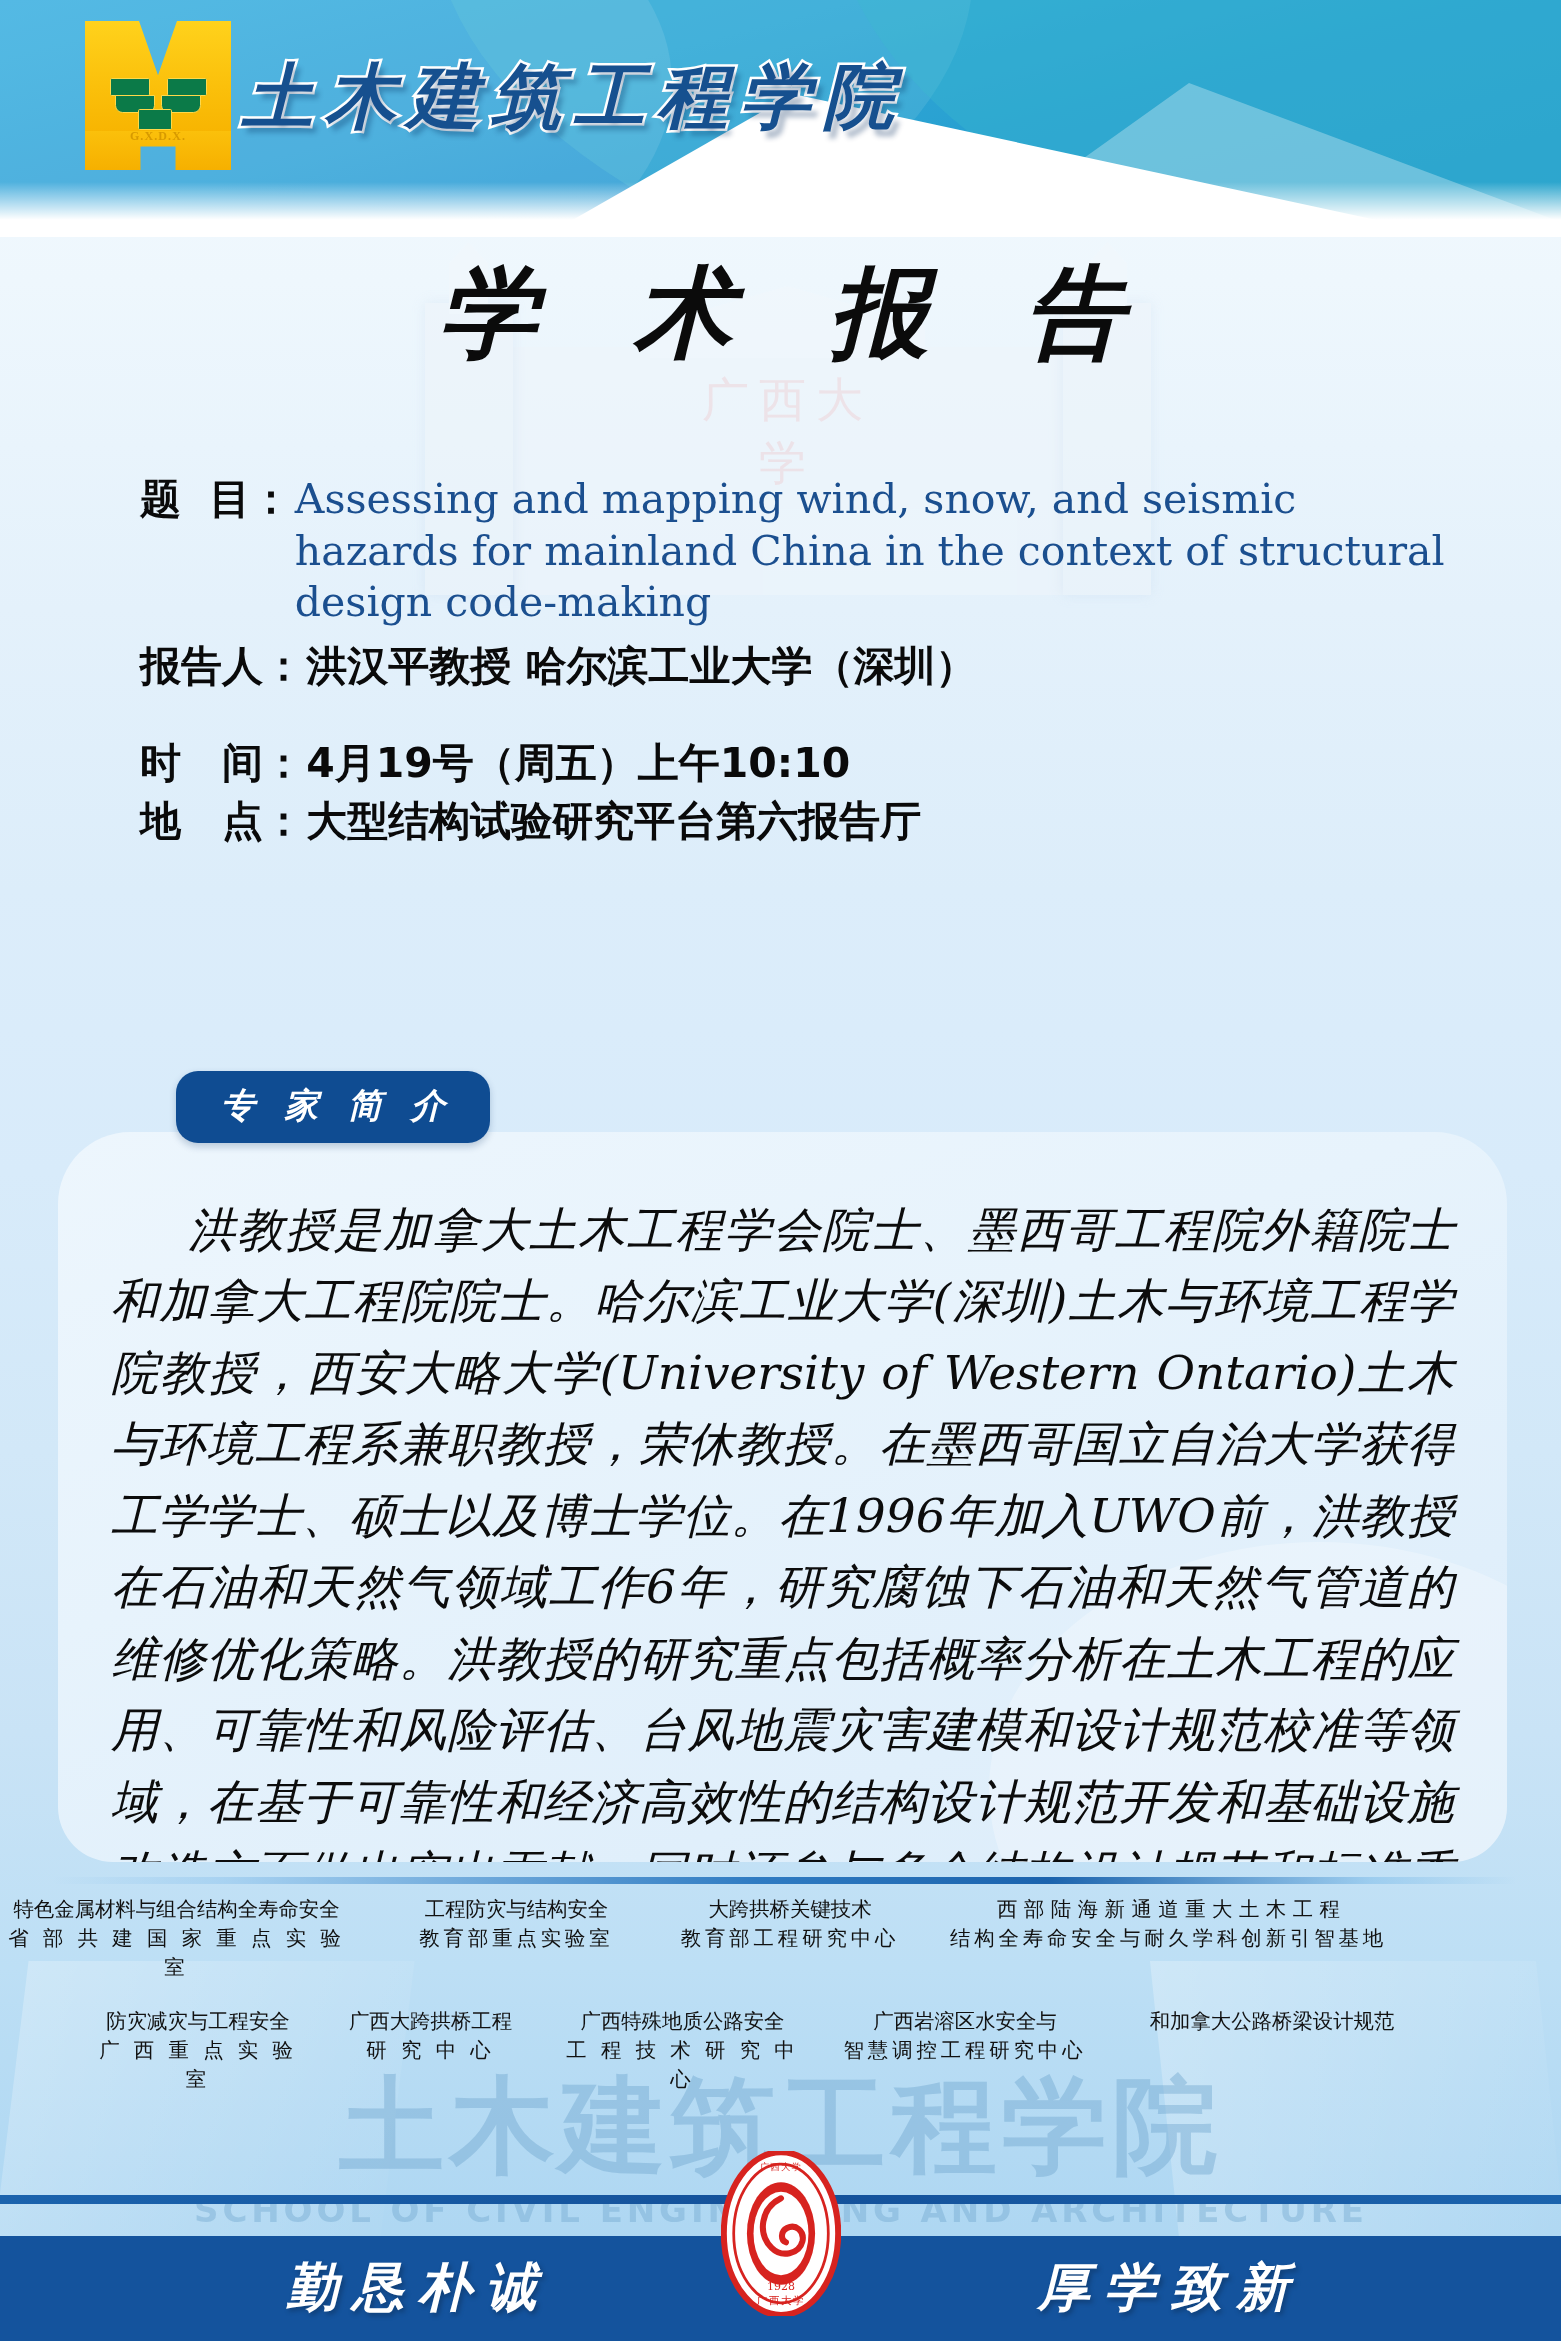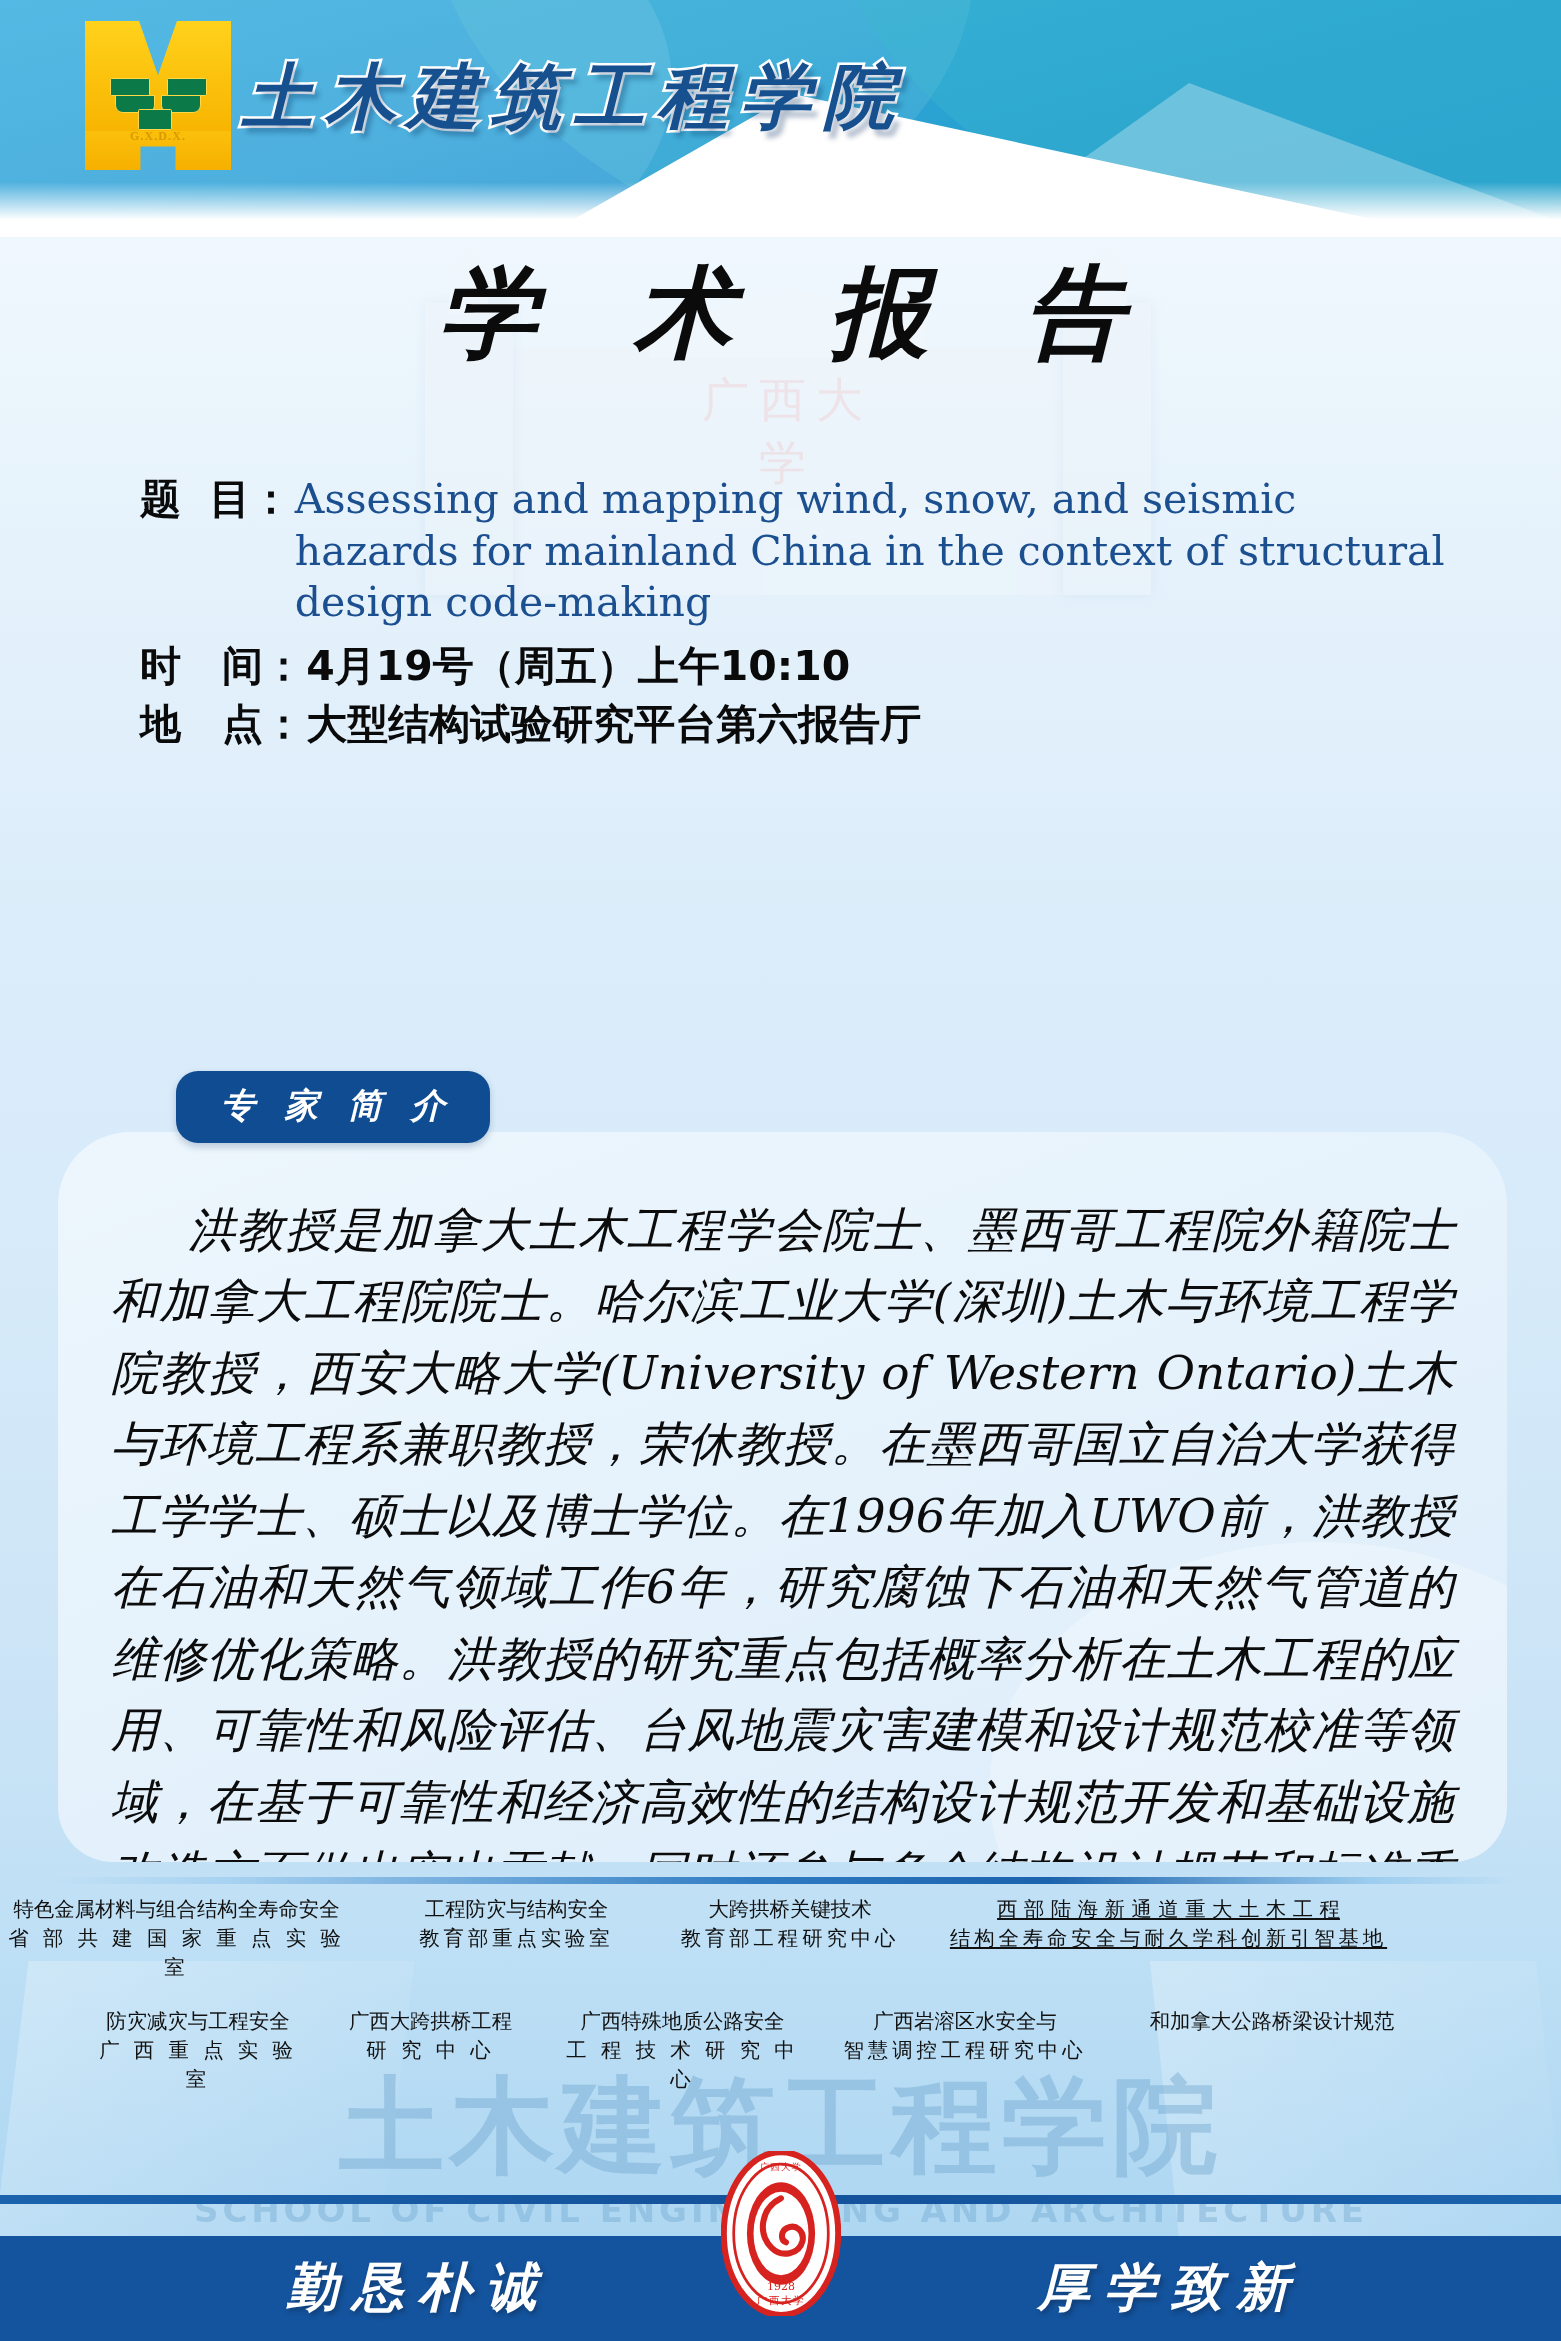--- a/index.html
+++ b/index.html
@@ -295,20 +295,24 @@
 
   <div class="main-title">学 术 报 告</div>
 
   <div class="info">
 
     <div class="row row-title">
       <div class="lbl">题  目：</div>
       <div class="val-en">Assessing and mapping wind, snow, and seismic hazards for mainland China in the context of structural design code-making</div>
     </div>
 
+    <div class="row row-speaker">
+      <div class="lbl">报告人：</div>
+      <div class="val-cn">洪汉平教授  哈尔滨工业大学（深圳）</div>
+    </div>
 
     <div class="row row-time">
       <div class="lbl">时　间：</div>
       <div class="val-cn">4月19号（周五）上午10:10</div>
     </div>
 
     <div class="row">
       <div class="lbl">地　点：</div>
       <div class="val-cn">大型结构试验研究平台第六报告厅</div>
     </div>
@@ -323,21 +327,21 @@
     <span>专 家 简 介</span>
   </div>
 
   <div class="divider"></div>
 
   <div class="labs">
     <div class="lab-row r1" id="labs-row-1">
         <div class="lab" style="width: 353px; margin-right: 48px;"><div>特色金属材料与组合结构全寿命安全</div><div class="l2">省 部 共 建 国 家 重 点 实 验 室</div></div>
         <div class="lab" style="width: 231px; margin-right: 48px;"><div>工程防灾与结构安全</div><div class="l2">教育部重点实验室</div></div>
         <div class="lab" style="width: 220px; margin-right: 48px;"><div>大跨拱桥关键技术</div><div class="l2">教育部工程研究中心</div></div>
-        <div class="lab" style="width: 441px; margin-right: 48px; text-decoration: underline;"><div>西 部 陆 海 新 通 道 重 大 土 木 工 程</div><div class="l2">结构全寿命安全与耐久学科创新引智基地</div></div>
+        <div class="lab" style="width: 441px; margin-right: 48px;"><div>西 部 陆 海 新 通 道 重 大 土 木 工 程</div><div class="l2">结构全寿命安全与耐久学科创新引智基地</div></div>
       </div>
     <div class="lab-row r2" id="labs-row-2">
         <div class="lab" style="width: 220px; margin-right: 29px;"><div>防灾减灾与工程安全</div><div class="l2">广 西 重 点 实 验 室</div></div>
         <div class="lab" style="width: 187px; margin-right: 29px;"><div>广西大跨拱桥工程</div><div class="l2">研  究  中  心</div></div>
         <div class="lab" style="width: 259px; margin-right: 29px;"><div>广西特殊地质公路安全</div><div class="l2">工 程 技 术 研 究 中 心</div></div>
         <div class="lab" style="width: 248px; margin-right: 29px;"><div>广西岩溶区水安全与</div><div class="l2">智慧调控工程研究中心</div></div>
         <div class="lab" style="width: 308px; margin-right: 29px;"><div>和加拿大公路桥梁设计规范</div><div class="l2"></div></div>
       </div>
   </div>
 

